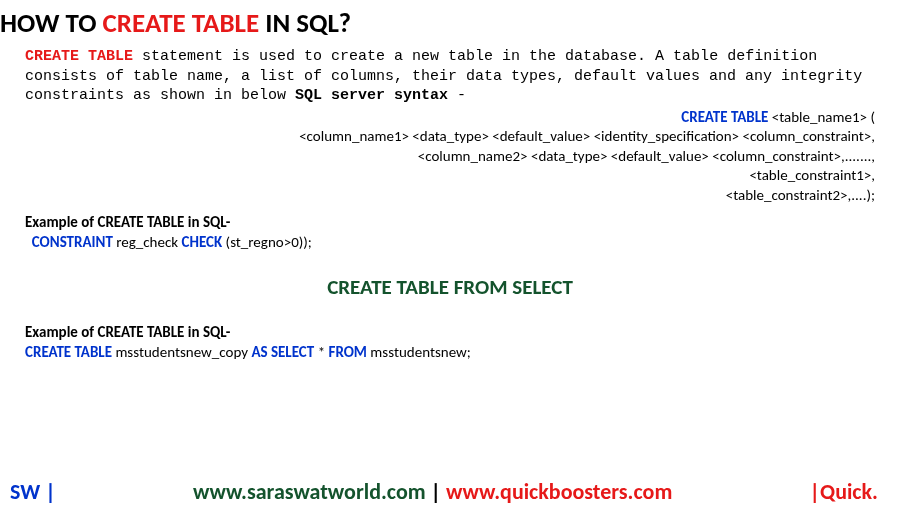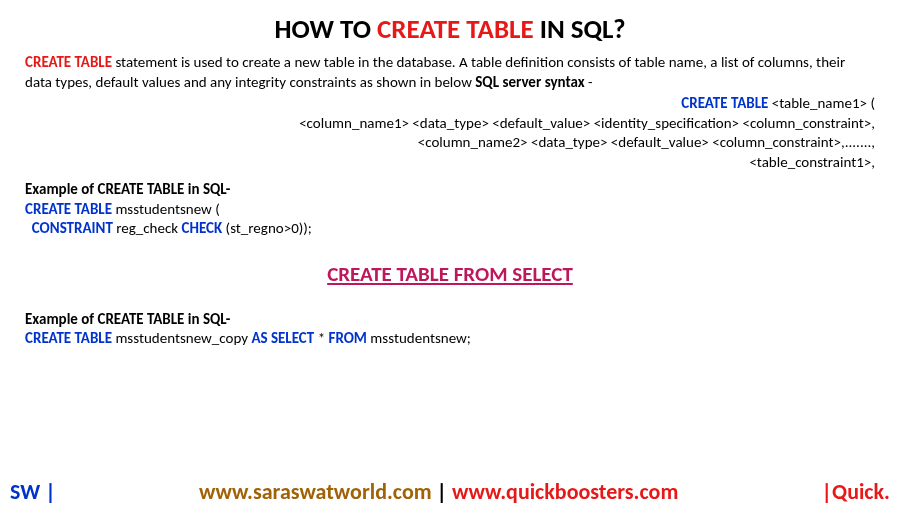--- a/index.html
+++ b/index.html
@@ -9,34 +9,35 @@
     }
     body {
       width: 900px;
       height: 515px;
       font-family: Calibri, Arial, sans-serif;
       background: white;
       position: relative;
       overflow: hidden;
     }
     .title {
-      text-align: center;
+      text-align: left;
       font-size: 27px;
       font-weight: bold;
-      padding: 12px 0 8px 0;
+      padding: 6px 0 8px 0;
     }
     .title .red {
       color: #e61919;
     }
     .content {
       padding: 0 25px;
       font-size: 15px;
       line-height: 1.3;
     }
     .intro {
+      font-family: Liberation Mono, monospace;
     }
     .red-bold {
       color: #e61919;
       font-weight: bold;
     }
     .bold {
       font-weight: bold;
     }
     .blue-bold {
       color: #0033cc;
@@ -52,47 +53,46 @@
     .example-label {
       font-weight: bold;
       margin-top: 8px;
     }
     .code-line {
       font-size: 15px;
       white-space: pre;
     }
     .section-title {
       text-align: center;
-      color: #be185d;
+      color: #14532d;
       font-weight: bold;
       font-size: 21px;
       margin-top: 22px;
       margin-bottom: 22px;
-      text-decoration: underline;
     }
     .footer {
       position: absolute;
       bottom: 10px;
       left: 0;
-      right: 0;
+      right: 12px;
       display: flex;
       justify-content: space-between;
       align-items: center;
       padding: 0 10px;
       font-size: 22px;
       font-weight: bold;
     }
     .footer-left {
       color: #0033cc;
     }
     .footer-center {
       text-align: center;
     }
     .footer-center .url1 {
-      color: #a16207;
+      color: #14532d;
     }
     .footer-center .sep {
       color: #000;
     }
     .footer-center .url2 {
       color: #e61919;
     }
     .footer-right {
       color: #e61919;
     }
@@ -109,26 +109,26 @@
     <span class="red-bold">CREATE TABLE</span><span> statement is used to create a new table in the database. A table definition consists of table name, a list of columns, their data types, default values and any integrity constraints as shown in below </span><span class="bold">SQL server syntax</span><span> -</span>
   </div>
 
   <div class="syntax-block">
     <div class="syntax-line">
       <span class="blue-bold">CREATE TABLE </span><span>&lt;table_name1&gt; (</span>
     </div>
     <div class="syntax-line"> &lt;column_name1&gt; &lt;data_type&gt; &lt;default_value&gt; &lt;identity_specification&gt; &lt;column_constraint&gt;,</div>
     <div class="syntax-line"> &lt;column_name2&gt; &lt;data_type&gt; &lt;default_value&gt; &lt;column_constraint&gt;,.......,</div>
     <div class="syntax-line"> &lt;table_constraint1&gt;,</div>
+    <div class="syntax-line"> &lt;table_constraint2&gt;,....);</div>
   </div>
 
   <div class="example-label bold">Example of CREATE TABLE in SQL-</div>
 
   <div>
-    <div class="code-line"><span class="blue-bold">CREATE TABLE </span><span>msstudentsnew (</span></div>
     <div class="code-line"><span class="blue-bold">  CONSTRAINT </span><span>reg_check </span><span class="blue-bold">CHECK </span><span>(st_regno&gt;0));</span></div>
   </div>
 
   <div class="section-title">CREATE TABLE FROM SELECT</div>
 
 
   <div class="example-label bold">Example of CREATE TABLE in SQL-</div>
 
   <div class="code-line"><span class="blue-bold">CREATE TABLE </span><span>msstudentsnew_copy </span><span class="blue-bold">AS SELECT </span><span>* </span><span class="blue-bold">FROM </span><span>msstudentsnew;</span></div>
 </div>

